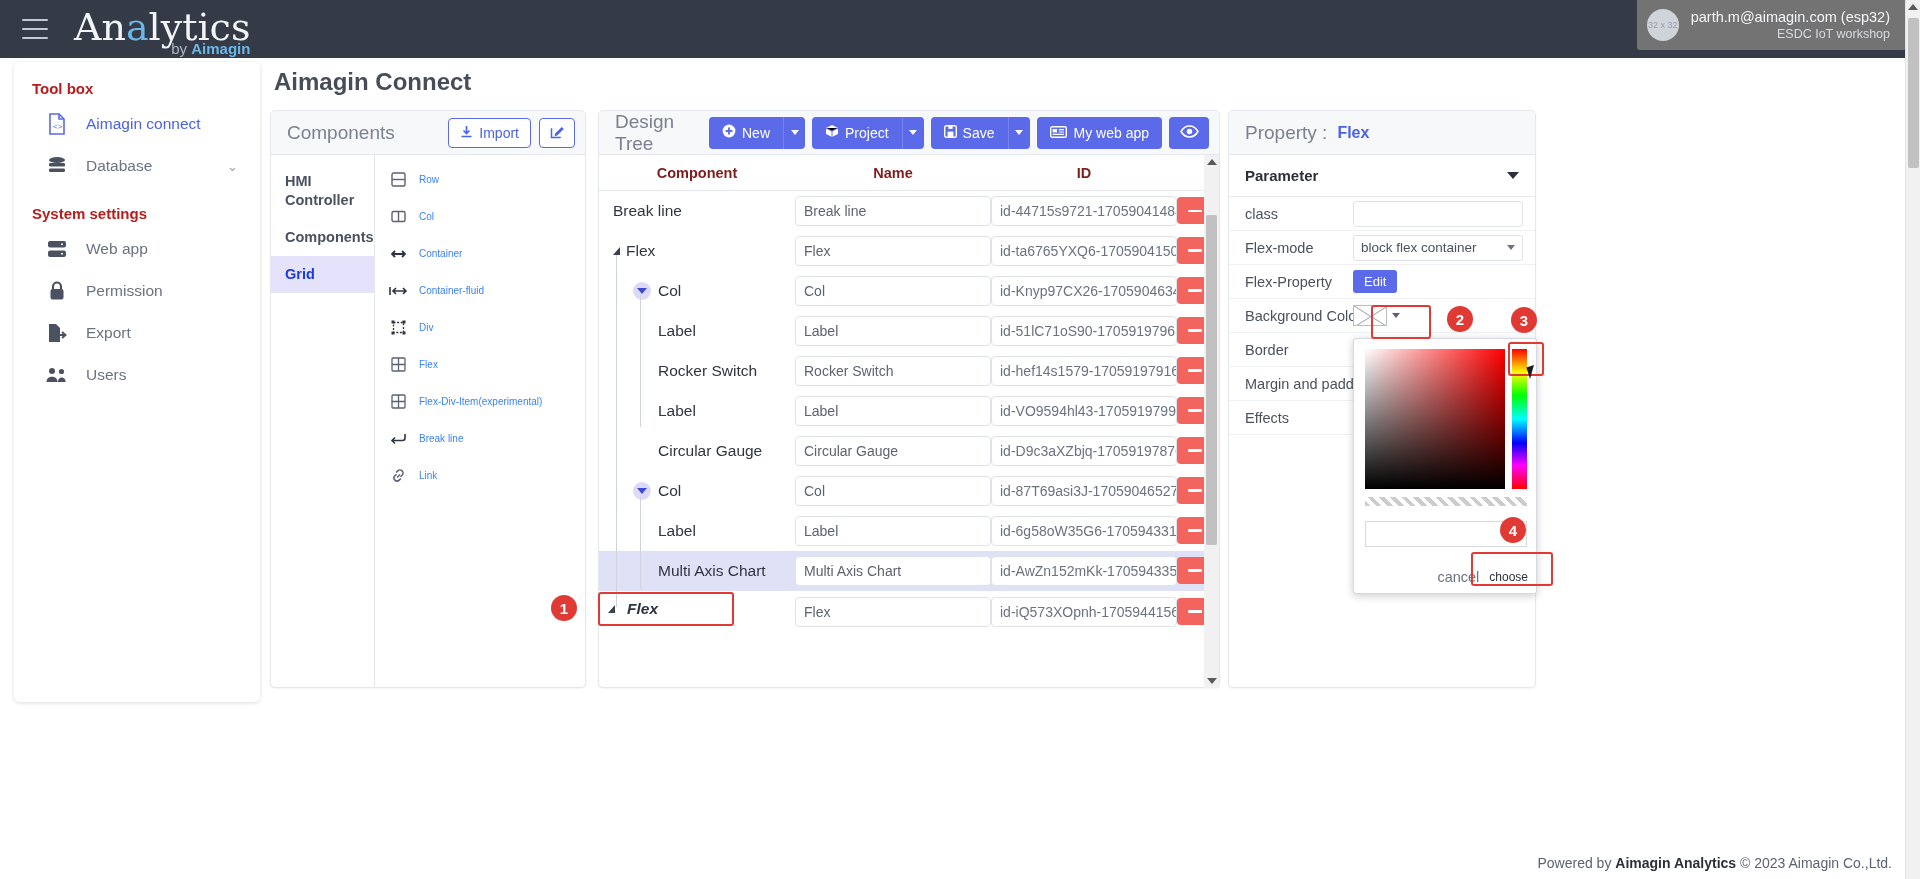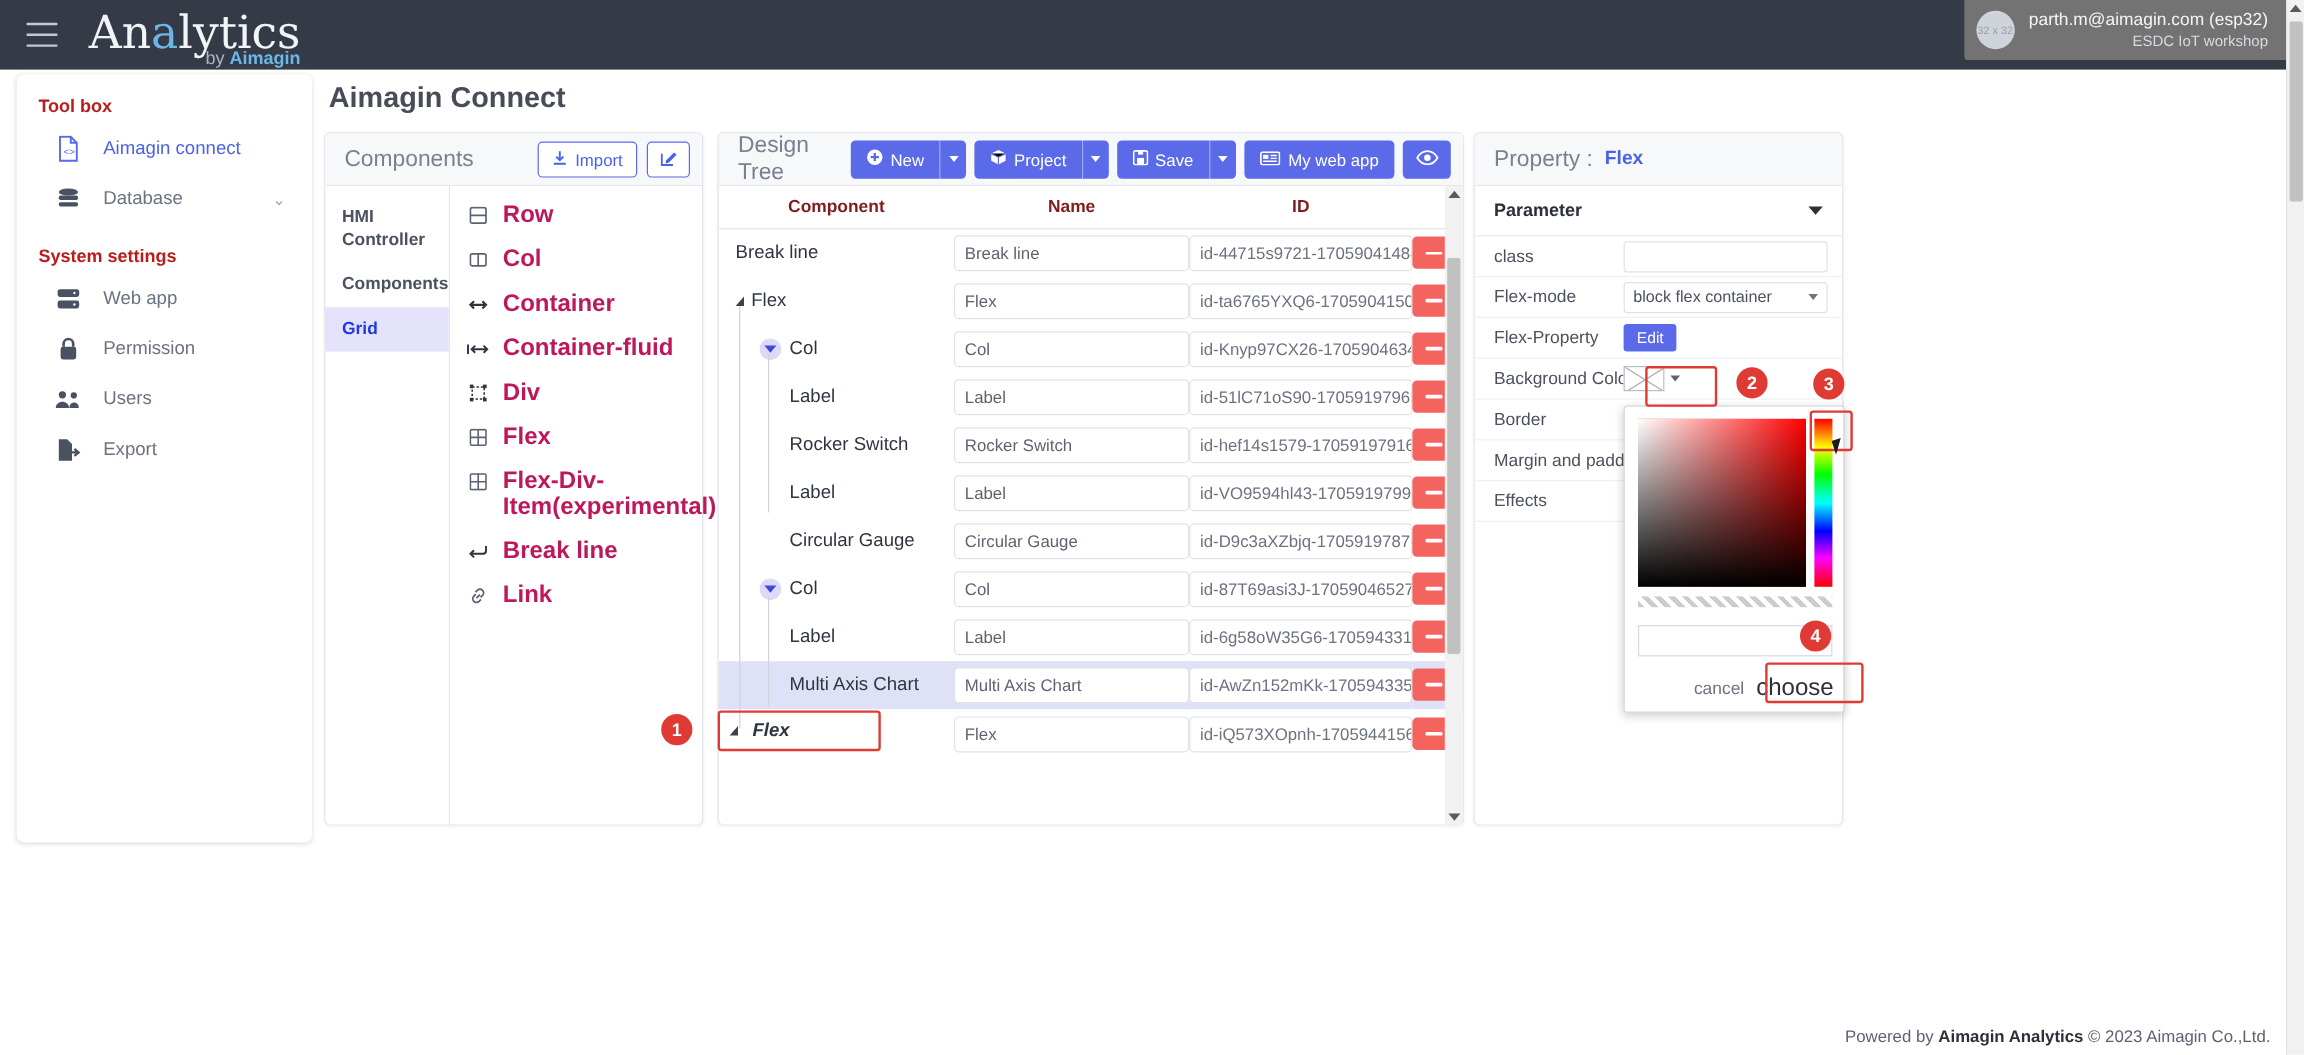--- a/index.html
+++ b/index.html
@@ -103,21 +103,21 @@
   .comp-body { display: flex; height: 533px; }
   .comp-cats { width: 104px; border-right: 1px solid #e4e7ec; padding-top: 8px; }
   .comp-cat {
     font-size: 14.5px; font-weight: 700; color: #4a5160;
     padding: 9px 0 9px 14px; cursor: pointer; line-height: 19px;
   }
   .comp-cat.sel { background: #e4e3fb; color: #1d39e0; }
   .comp-list { flex: 1; padding-top: 6px; }
   .comp-item {
     display: flex; align-items: flex-start; padding: 8px 6px 8px 12px;
-    font-size: 20px; color: #be185d; cursor: pointer; line-height: 21px; font-weight: bold;
+    font-size: 10px; color: #3b82f6; cursor: pointer; line-height: 21px;
   }
   .comp-ico {
     width: 22px; flex: none; margin-right: 10px; color: #5b6272;
     display: flex; align-items: center; justify-content: center; height: 21px;
   }
 
   .btn {
     display: inline-flex; align-items: center; justify-content: center;
     border-radius: 4px; cursor: pointer; font-size: 14px; white-space: nowrap;
   }
@@ -267,21 +267,21 @@
       repeating-linear-gradient(45deg, #ccc 0 4px, #fff 4px 8px);
   }
   .cp-preview {
     position: absolute; left: 11px; top: 182px; width: 162px; height: 26px;
     border: 1px solid #d6d9de; background: #fff;
   }
   .cp-actions {
     position: absolute; right: 8px; bottom: 8px; display: flex; align-items: center;
   }
   .cp-cancel { font-size: 14.5px; color: #6b7280; cursor: pointer; margin-right: 10px; }
-  .cp-choose { font-size: 20px; color: #2b3039; cursor: pointer; }
+  .cp-choose { font-size: 12px; color: #2b3039; cursor: pointer; }
 
   
   .anno-box {
     position: absolute; border: 2px solid #e03a34; border-radius: 3px;
     pointer-events: none; z-index: 60;
   }
   .anno-num {
     position: absolute; width: 26px; height: 26px; border-radius: 50%;
     background: #e03a34; color: #fff; font-size: 15px; font-weight: 700;
     display: flex; align-items: center; justify-content: center; z-index: 61;
@@ -386,38 +386,38 @@
         <svg width="20" height="22" viewBox="0 0 20 22">
             <path d="M6 9V6.5a4 4 0 018 0V9" fill="none" stroke="#4a5160" stroke-width="2.2"></path>
             <rect x="3.5" y="9" width="13" height="10.5" rx="2" fill="#4a5160"></rect>
           </svg>
       </span>
       <span>Permission</span>
     </div>
 
     <div class="side-item">
       <span class="side-ico">
+        <svg width="22" height="22" viewBox="0 0 22 22">
+            <path d="M3 2h7l4 4v14H3z" fill="#4a5160"></path>
+            <path d="M11 13h8M16 10l3.5 3-3.5 3" fill="none" stroke="#4a5160" stroke-width="1.9"></path>
+          </svg>
+      </span>
+      <span>Export</span>
+    </div>
+
+    <div class="side-item">
+      <span class="side-ico">
         <svg width="24" height="20" viewBox="0 0 24 20">
             <circle cx="7" cy="6" r="3" fill="#4a5160"></circle>
             <circle cx="16.5" cy="6.5" r="2.6" fill="#4a5160"></circle>
             <path d="M1.5 17c0-3.3 2.6-5.2 5.5-5.2S12.5 13.7 12.5 17z" fill="#4a5160"></path>
             <path d="M12.8 17c0-2.8 1.9-4.6 4-4.6s3.9 1.8 3.9 4.6z" fill="#4a5160"></path>
           </svg>
       </span>
       <span>Users</span>
-    </div>
-
-    <div class="side-item">
-      <span class="side-ico">
-        <svg width="22" height="22" viewBox="0 0 22 22">
-            <path d="M3 2h7l4 4v14H3z" fill="#4a5160"></path>
-            <path d="M11 13h8M16 10l3.5 3-3.5 3" fill="none" stroke="#4a5160" stroke-width="1.9"></path>
-          </svg>
-      </span>
-      <span>Export</span>
     </div>
   </div>
 
   <div class="main-title">Aimagin Connect</div>
 
   <div class="panel comp-panel">
     <div class="panel-head">
       <div class="panel-title">Components</div>
       <div style="margin-left:auto;display:flex;align-items:center;">
         <div class="btn btn-outline">

